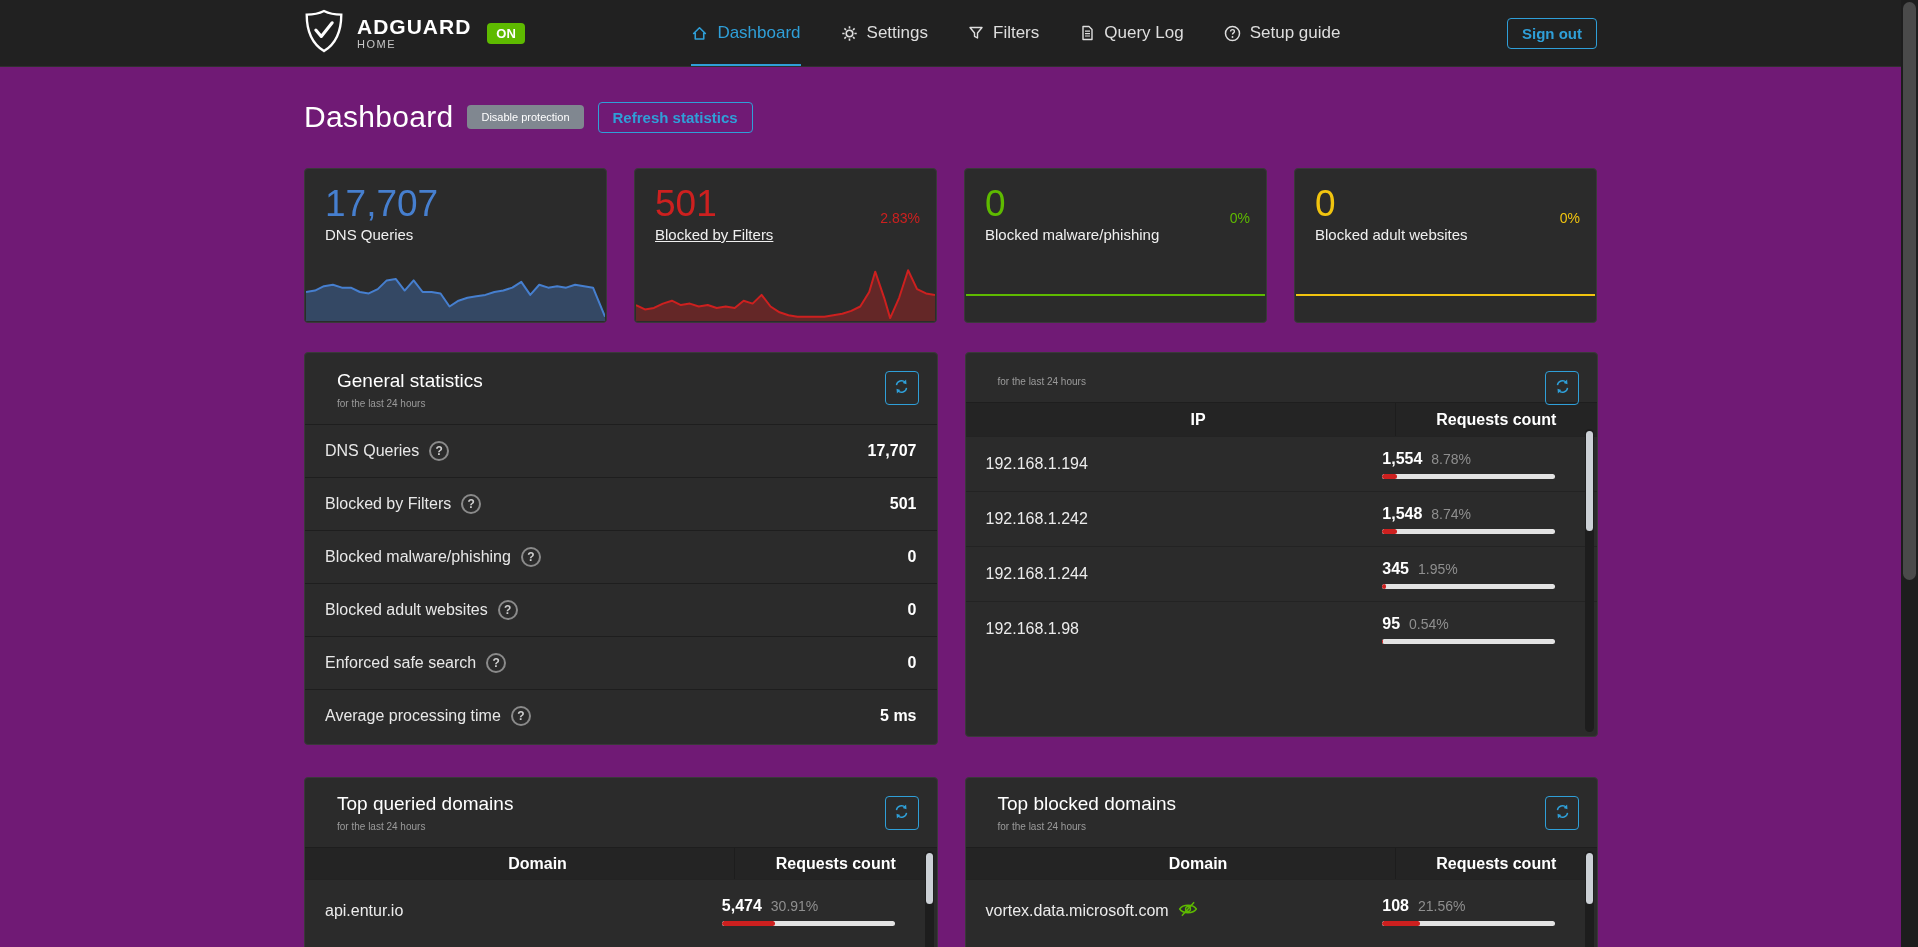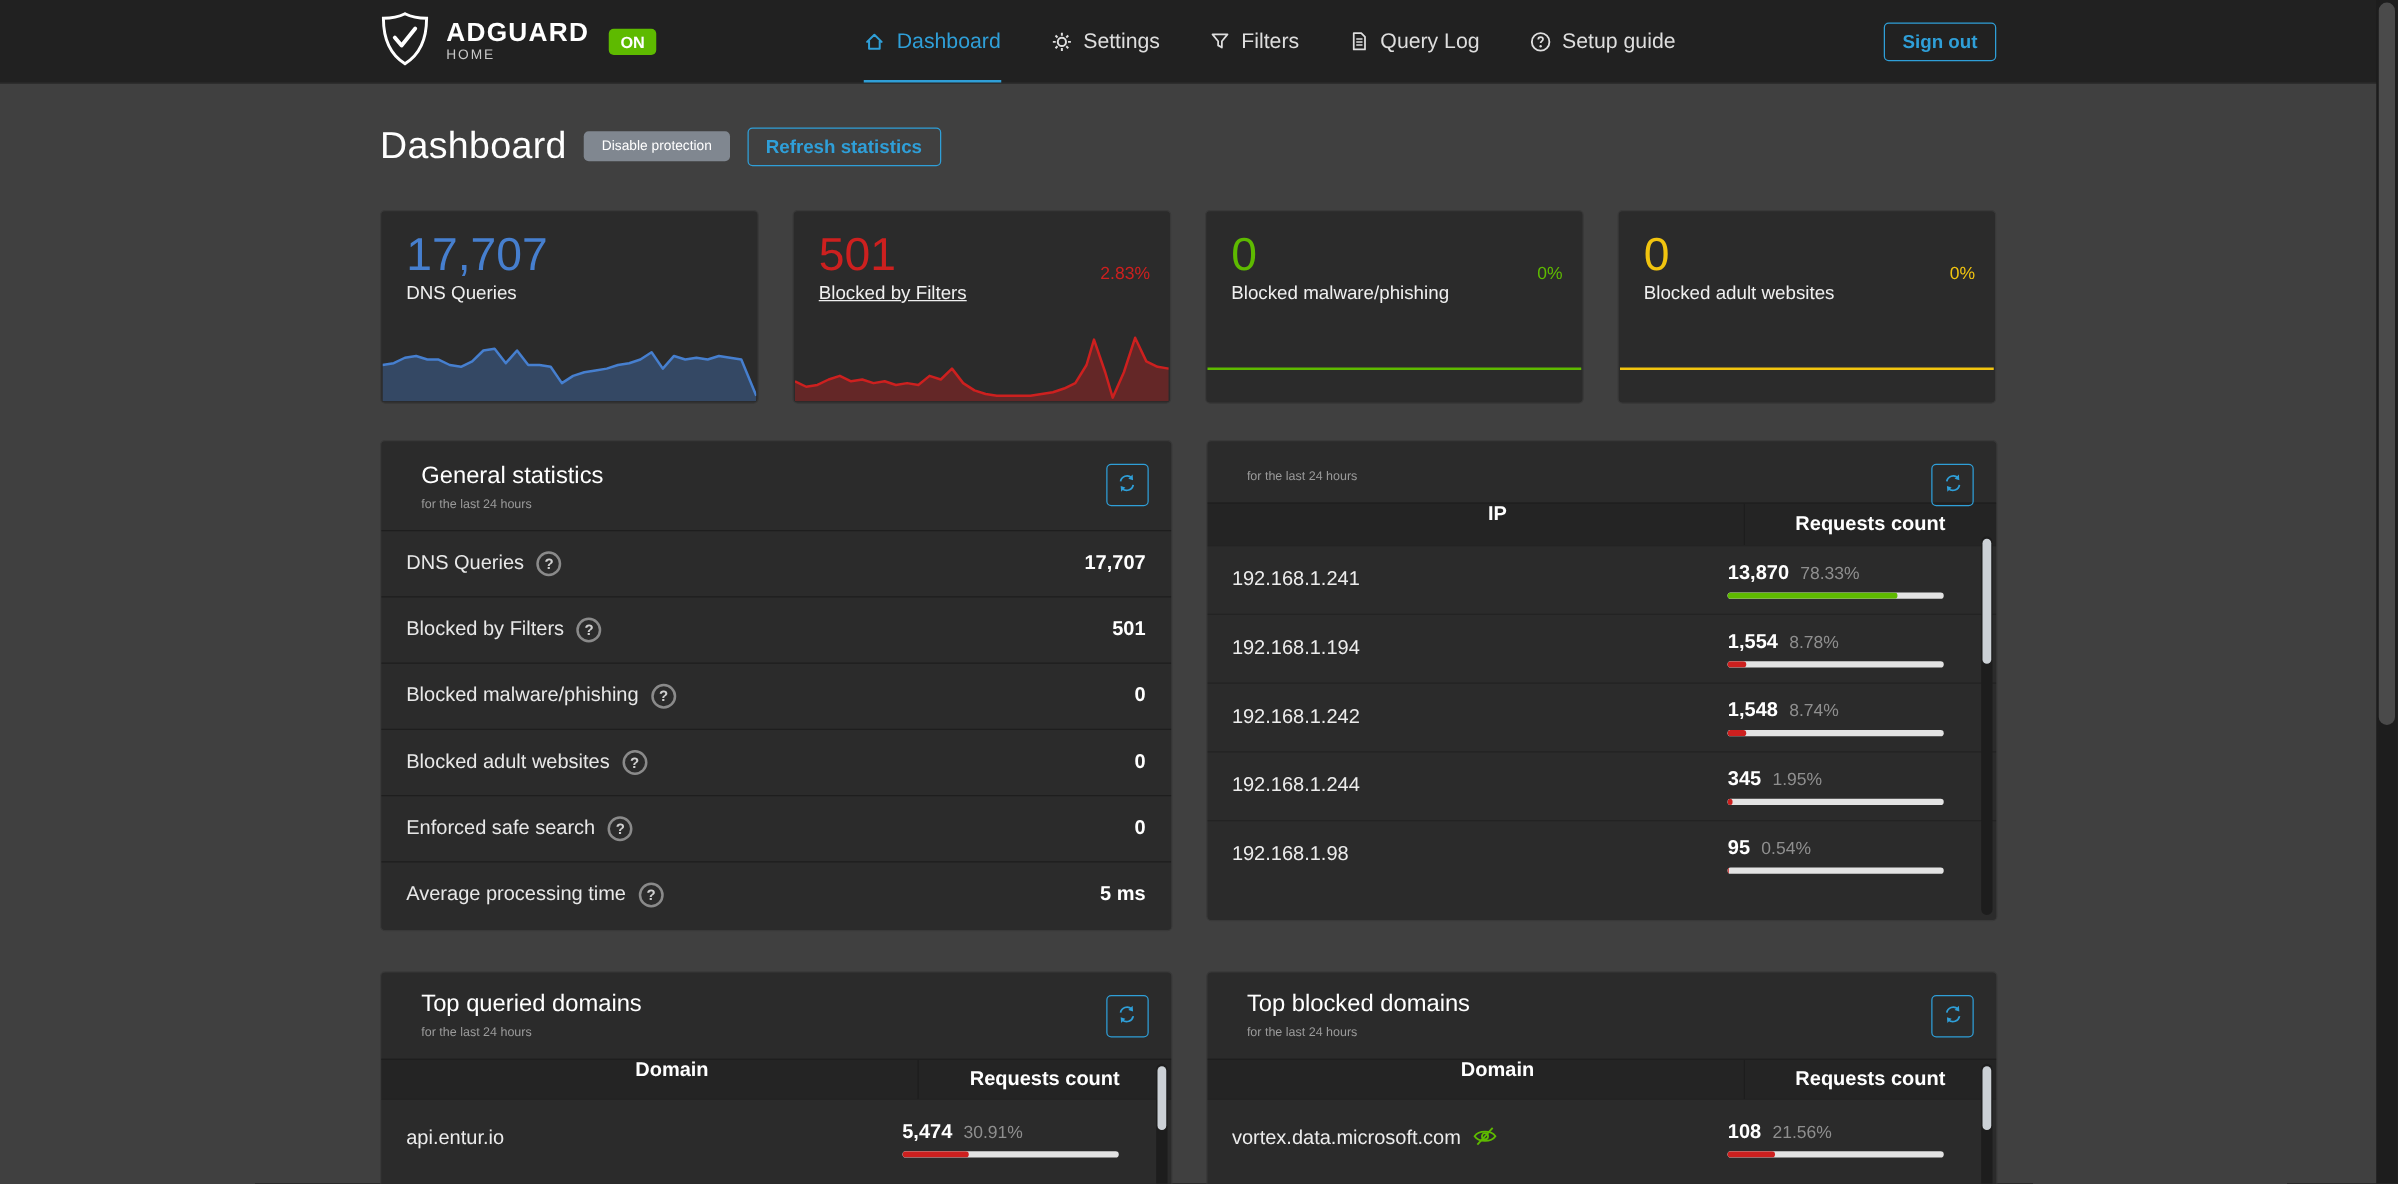--- a/index.html
+++ b/index.html
@@ -1,17 +1,17 @@
 <!DOCTYPE html>
 <html><head>
 <meta charset="utf-8">
 <style>
   html,body{margin:0;padding:0;background:#0e0e0e;}
   *{box-sizing:border-box;font-family:"Liberation Sans","DejaVu Sans",sans-serif;}
-  .canvas{position:relative;width:1918px;height:947px;background:#404040;overflow:hidden;color:#e9e9e9;}
+  .canvas{position:relative;width:1918px;height:947px;background:#701a75;overflow:hidden;color:#e9e9e9;}
 
   
   .navbar{height:67px;background:#212121;border-bottom:1px solid #2f2f2f;display:flex;align-items:stretch;padding-left:304px;padding-right:321px;}
   .brand{display:flex;align-items:center;gap:13px;cursor:pointer;}
   .brand-text{display:flex;flex-direction:column;line-height:1;}
   .brand-name{font-size:21px;font-weight:bold;letter-spacing:1px;color:#fff;}
   .brand-sub{font-size:11px;letter-spacing:1.5px;color:#c7c7c7;margin-top:2px;}
   .on-badge{margin-left:16px;background:#5eba00;color:#fff;font-size:13px;font-weight:bold;padding:3px 9px;border-radius:4px;align-self:center;}
   .nav-items{display:flex;align-items:stretch;gap:40px;margin-left:auto;margin-right:auto;}
   .nav-item{display:flex;align-items:center;gap:9px;font-size:17px;color:#dedede;cursor:pointer;border-bottom:2px solid transparent;padding-top:2px;}
@@ -46,21 +46,21 @@
   .panel-subtitle{font-size:10px;color:#9b9b9b;margin-top:6px;}
   .refresh-btn{position:absolute;top:18px;right:18px;width:34px;height:34px;background:transparent;border:1px solid #2f9fd8;border-radius:4px;color:#2f9fd8;cursor:pointer;display:flex;align-items:center;justify-content:center;padding:0;}
 
   
   .stats-row{height:53px;display:flex;align-items:center;padding:0 20px;border-top:1px solid #1e1e1e;}
   .stats-label{font-size:16px;color:#e8e8e8;display:flex;align-items:center;gap:10px;}
   .qmark{width:20px;height:20px;border:2px solid #8a8a8a;border-radius:50%;color:#cfcfcf;font-size:12px;font-weight:bold;display:inline-flex;align-items:center;justify-content:center;cursor:pointer;flex:0 0 auto;}
   .stats-value{margin-left:auto;font-size:16px;font-weight:bold;color:#fff;}
 
   
-  .tbl-head{height:34px;background:#242424;border-top:1px solid #1e1e1e;display:flex;font-size:16px;font-weight:bold;color:#fff;padding-left:36px;}
+  .tbl-head{height:34px;background:#242424;border-top:1px solid #1e1e1e;display:flex;align-items:center;font-size:16px;font-weight:bold;color:#fff;padding-left:36px;}
   .tbl-head .col-l{flex:0 0 66%;text-align:center;}
   .tbl-head .col-r{flex:1;text-align:center;border-left:1px solid #1d1d1d;align-self:stretch;display:flex;align-items:center;justify-content:center;}
   .tbl-row{display:flex;align-items:center;border-top:1px solid #232323;}
   .tbl-row:first-of-type{border-top:none;}
   .clients .tbl-row{height:55px;}
   .domains .tbl-row{height:63px;}
   .cell-key{flex:0 0 66%;padding-left:20px;font-size:16px;color:#ececec;display:flex;align-items:center;gap:9px;cursor:pointer;}
   .cell-count{flex:1;padding-right:42px;}
   .count-line{display:flex;align-items:baseline;gap:9px;}
   .count-num{font-size:16px;font-weight:bold;color:#fff;}
@@ -262,32 +262,20 @@
                   <path d="M13.4 9.4 A 5.6 5.6 0 0 1 4 12.6" fill="none" stroke="currentColor" stroke-width="1.5"></path>
                   <polygon points="3.1,15.4 2.7,10.4 6.7,11.7" fill="currentColor"></polygon>
                 </svg></span>
           </button>
         </div>
         <div class="tbl-head">
           <span class="col-l">IP</span>
           <span class="col-r">Requests count</span>
         </div>
         <div class="tbl-row">
-          <span class="cell-key">192.168.1.241</span>
-          <span class="cell-count">
-            <span class="count-line">
-                <span class="count-num">13,870</span>
-                <span class="count-pct">78.33%</span>
-              </span>
-            <span class="bar" style="display:block;">
-                <span class="bar-fill" style="display: block; background: rgb(94, 186, 0); width: 78.33%;"></span>
-              </span>
-          </span>
-        </div>
-        <div class="tbl-row">
           <span class="cell-key">192.168.1.194</span>
           <span class="cell-count">
             <span class="count-line">
                 <span class="count-num">1,554</span>
                 <span class="count-pct">8.78%</span>
               </span>
             <span class="bar" style="display:block;">
                 <span class="bar-fill" style="display: block; background: rgb(205, 32, 31); width: 8.78%;"></span>
               </span>
           </span>

